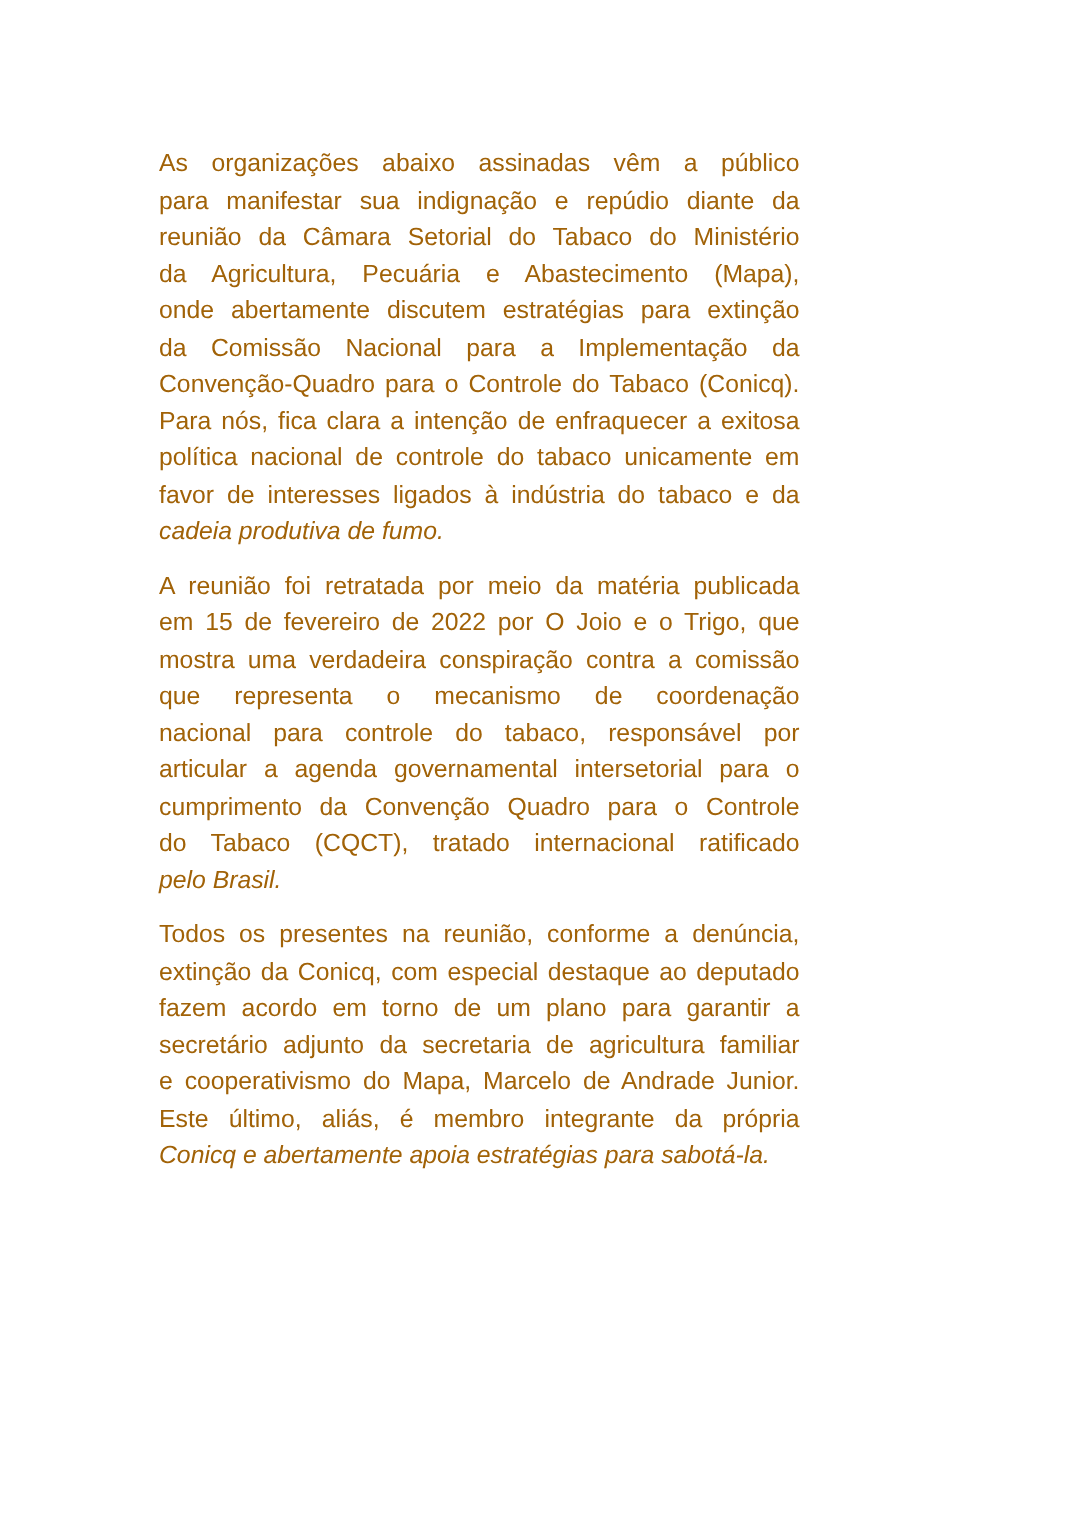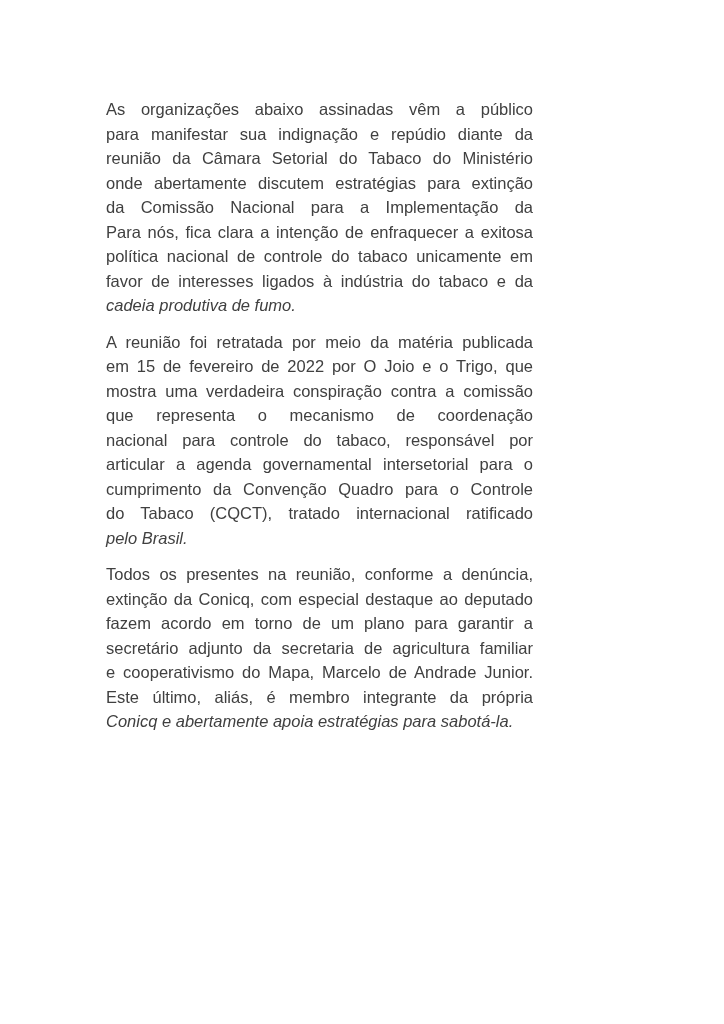--- a/index.html
+++ b/index.html
@@ -38,27 +38,29 @@
   }
   .line.last {
     text-align-last: left;
     font-style: italic;
   }
 </style>
 </head>
 <body>
 
 <div class="page" style="background: rgb(255, 255, 255);">
-  <div class="text-block" style="color: #404040;">
+  <div class="text-block" style="color: #a16207;">
       <div class="paragraph">
         <div class="line">As organizações abaixo assinadas vêm a público</div>
         <div class="line">para manifestar sua indignação e repúdio diante da</div>
         <div class="line">reunião da Câmara Setorial do Tabaco do Ministério</div>
+        <div class="line">da Agricultura, Pecuária e Abastecimento (Mapa),</div>
         <div class="line">onde abertamente discutem estratégias para extinção</div>
         <div class="line">da Comissão Nacional para a Implementação da</div>
+        <div class="line">Convenção-Quadro para o Controle do Tabaco (Conicq).</div>
         <div class="line">Para nós, fica clara a intenção de enfraquecer a exitosa</div>
         <div class="line">política nacional de controle do tabaco unicamente em</div>
         <div class="line">favor de interesses ligados à indústria do tabaco e da</div>
         <div class="line last">cadeia produtiva de fumo.</div>
       </div>
       <div class="paragraph">
         <div class="line">A reunião foi retratada por meio da matéria publicada</div>
         <div class="line">em 15 de fevereiro de 2022 por O Joio e o Trigo, que</div>
         <div class="line">mostra uma verdadeira conspiração contra a comissão</div>
         <div class="line">que representa o mecanismo de coordenação</div>

